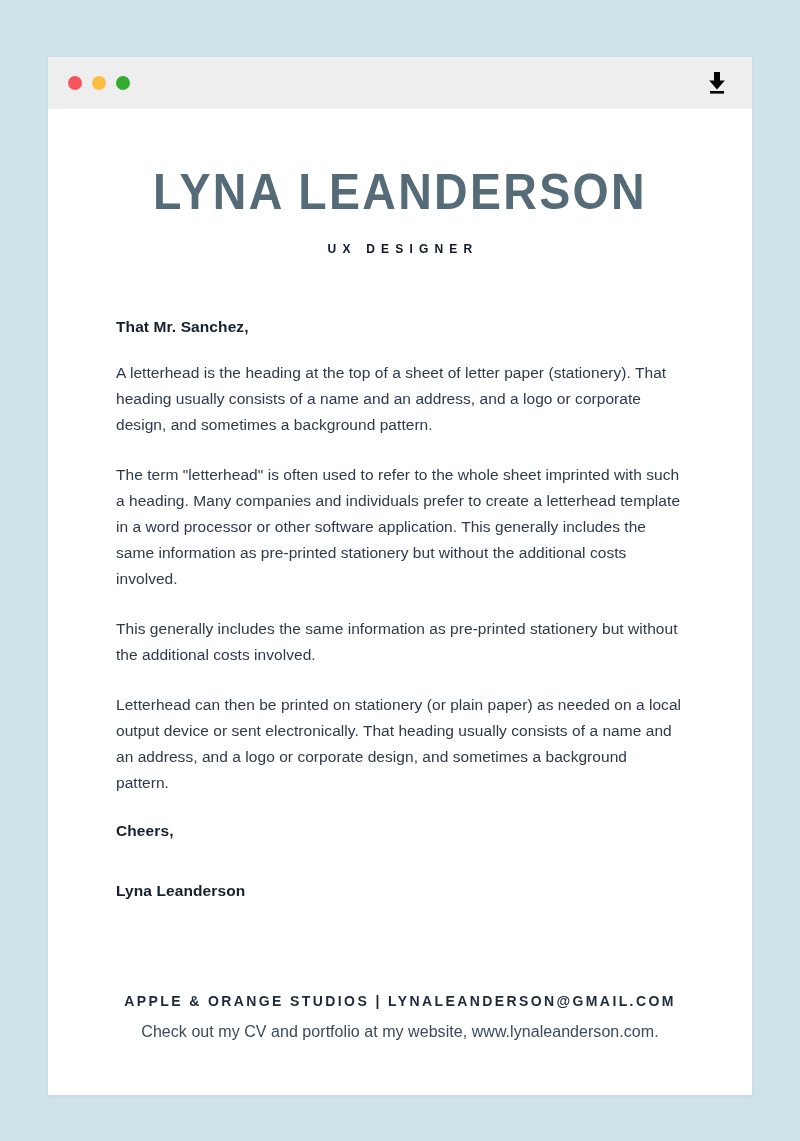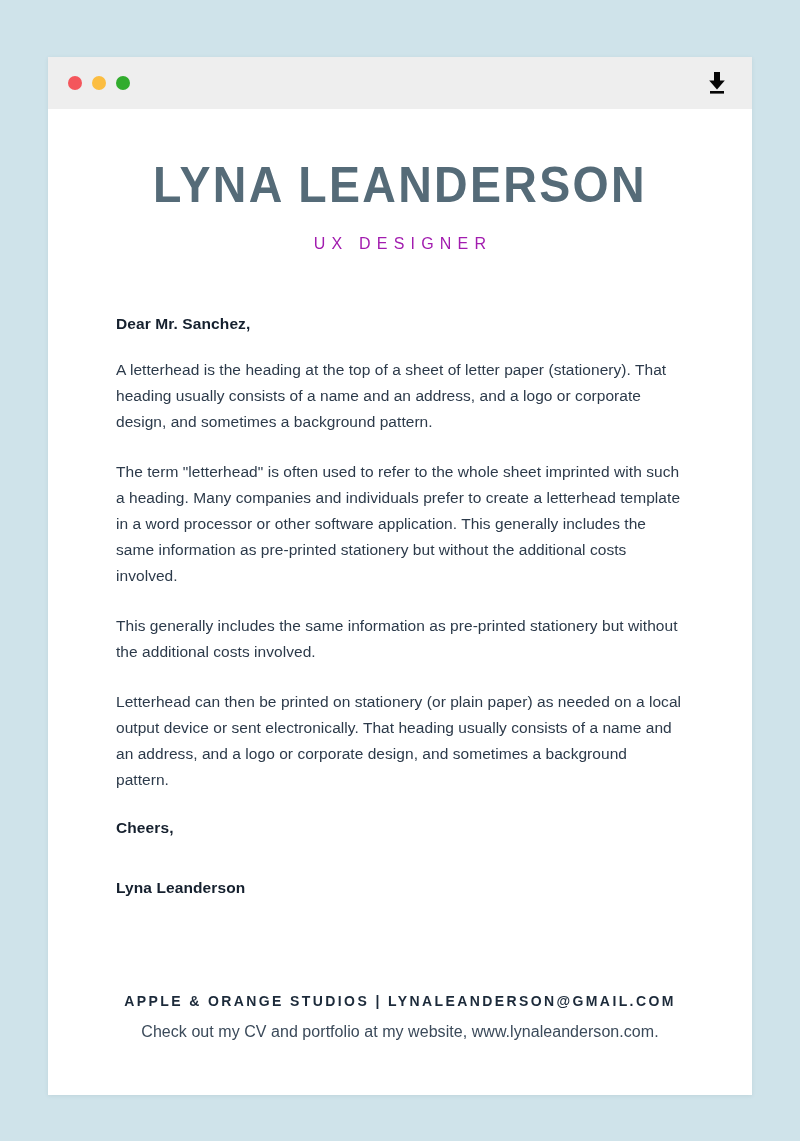--- a/index.html
+++ b/index.html
@@ -70,21 +70,21 @@
     box-sizing: border-box;
     overflow: hidden;
   }
 
   .page-inner {
     position: absolute;
     left: 0;
     right: 0;
     top: 0;
     bottom: 0;
-    padding: 8px 66px;
+    padding: 15px 66px;
     box-sizing: border-box;
     border-radius: 20px;
   }
 
   
   .letter-head {
     text-align: center;
     padding-top: 43px;
   }
   .name {
@@ -92,24 +92,24 @@
     font-weight: 700;
     font-size: 50px;
     line-height: 1;
     letter-spacing: 2.5px;
     color: #556b78;
     margin: 0;
     transform: scaleX(0.93);
   }
   .role {
     font-family: "Liberation Sans", sans-serif;
-    font-weight: 400;
-    font-size: 16px;
+    font-weight: 700;
+    font-size: 12px;
     letter-spacing: 6.2px;
-    color: #a21caf;
+    color: #0f172a;
     margin: 25px 0 0 0;
     padding-left: 6px;
   }
 
   
   .letter-body {
     margin-top: 62px;
     padding: 0 2px;
   }
   .salutation,
@@ -183,21 +183,21 @@
 
   <div class="page">
     <div class="page-inner">
 
       <div class="letter-head">
         <h1 class="name">LYNA LEANDERSON</h1>
         <div class="role">UX DESIGNER</div>
       </div>
 
       <div class="letter-body">
-        <p class="salutation">Dear Mr. Sanchez,</p>
+        <p class="salutation">That Mr. Sanchez,</p>
 
         <p class="para">A letterhead is the heading at the top of a sheet of letter paper (stationery). That heading usually consists of a name and an address, and a logo or corporate design, and sometimes a background pattern.</p>
         <p class="para">The term "letterhead" is often used to refer to the whole sheet imprinted with such a heading. Many companies and individuals prefer to create a letterhead template in a word processor or other software application. This generally includes the same information as pre-printed stationery but without the additional costs involved.</p>
         <p class="para">This generally includes the same information as pre-printed stationery but without the additional costs involved.</p>
         <p class="para">Letterhead can then be printed on stationery (or plain paper) as needed on a local output device or sent electronically. That heading usually consists of a name and an address, and a logo or corporate design, and sometimes a background pattern.</p>
 
         <p class="closing">Cheers,</p>
         <p class="signature">Lyna Leanderson</p>
       </div>
 

